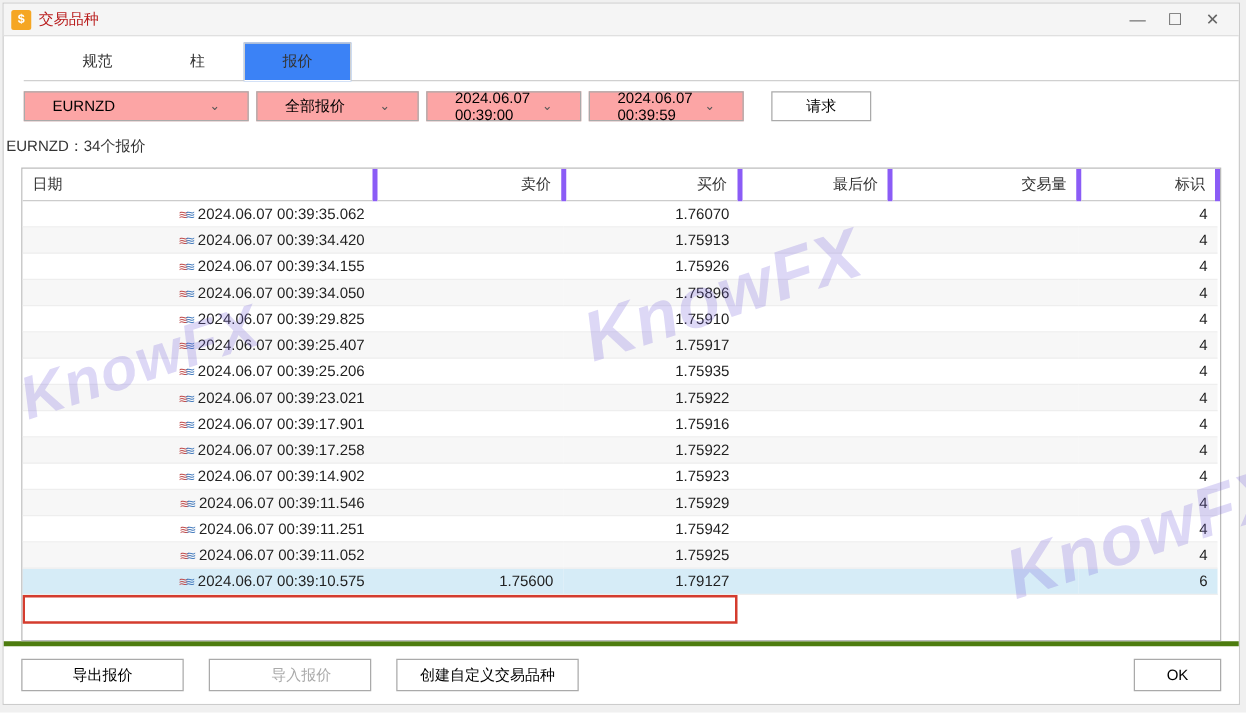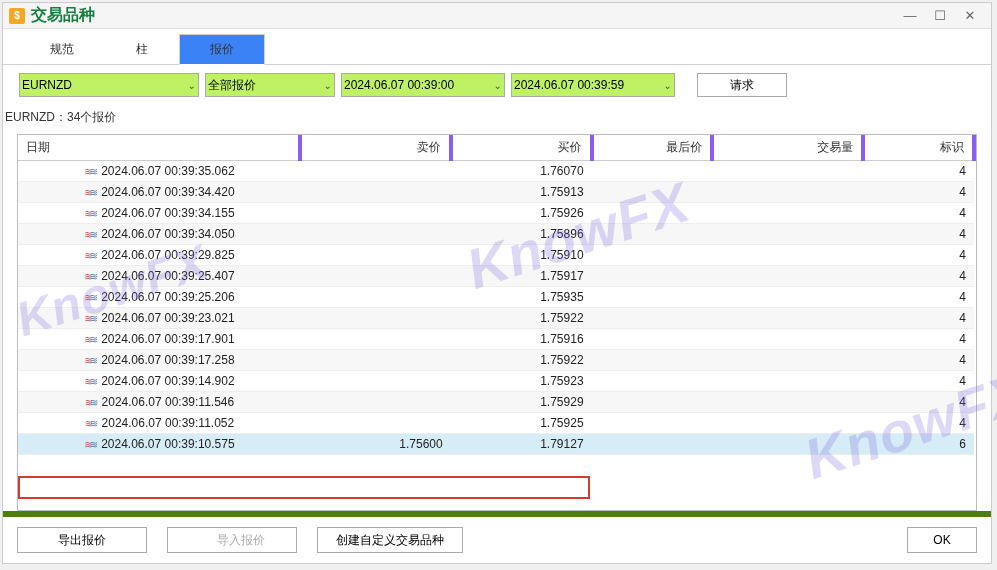--- a/index.html
+++ b/index.html
@@ -36,28 +36,29 @@
       background: #f5a623;
       border-radius: 2px;
       margin-right: 6px;
       display: flex;
       align-items: center;
       justify-content: center;
       color: #fff;
       font-size: 10px;
       font-weight: bold;
     }
-    .title-text { flex: 1; color: #15803d; font-size: 16px; font-weight: bold; }
+    .title-text { flex: 1; color: #b91c1c; font-size: 12px; }
     .win-controls { display: flex; gap: 16px; align-items: center; padding-right: 8px; }
     .win-btn { width: 14px; height: 14px; display:flex; align-items:center; justify-content:center; color:#666; cursor:pointer; font-size: 13px;}
     .tabs {
       display: flex;
       padding: 4px 16px 0 16px;
       border-bottom: 1px solid #d0d0d0;
       gap: 0;
+      margin-left: 16px;
     }
     .tab {
       padding: 6px 30px;
       color: #333;
       cursor: pointer;
       border: 1px solid transparent;
       border-bottom: none;
       position: relative;
       top: 1px;
     }
@@ -68,38 +69,38 @@
     }
     .controls-row {
       display: flex;
       padding: 8px 16px;
       gap: 6px;
       align-items: center;
     }
     .select, .dt-input {
       height: 24px;
       border: 1px solid #aaa;
-      background: #bef264;
-      padding: 0 2px;
+      background: #fca5a5;
+      padding: 0 22px;
       display: flex;
       align-items: center;
       justify-content: space-between;
       font-size: 12px;
     }
     .select { position: relative; }
     .select .chev, .dt-input .chev {
       margin-left: 6px;
       font-size: 10px;
       color: #555;
     }
     .symbol-select { width: 180px; }
     .price-type-select { width: 130px; }
-    .dt-input { width: 164px; }
+    .dt-input { width: 124px; }
     .request-btn {
-      width: 90px;
+      width: 80px;
       height: 24px;
       border: 1px solid #aaa;
       background: #fff;
       display: flex;
       align-items: center;
       justify-content: center;
       cursor: pointer;
     }
     .summary-line { padding: 4px 2px; color: #333; }
     .table-wrap {
@@ -123,21 +124,21 @@
       height: 22px;
     }
     thead th:first-child { text-align: left; }
     tbody td {
       padding: 3px 8px;
       text-align: right;
       border-bottom: 1px solid #eee;
       height: 21px;
       color: #222;
     }
-    tbody td:first-child { text-align: center; }
+    tbody td:first-child { text-align: right; }
     tbody tr:nth-child(even) { background: #f7f7f7; }
     tbody tr:nth-child(odd) { background: #fff; }
     tbody tr.highlight { background: #d6ecf7 !important; }
     .row-icon {
       display:inline-block;
       width: 14px;
       margin-right: 4px;
       color: #c05050;
       letter-spacing: -2px;
       font-size: 10px;
@@ -147,21 +148,21 @@
     .highlight-box {
       position: absolute;
       border: 2px solid #d43c2e;
       pointer-events: none;
     }
     .footer {
       display: flex;
       padding: 10px 14px;
       gap: 20px;
       align-items: center;
-      border-top: 6px solid #4d7c0f;
+      border-top: 4px solid #4d7c0f;
       background:#fff;
     }
     .footer-btn {
       height: 26px;
       border: 1px solid #aaa;
       background: #fff;
       padding: 0 18px;
       display: flex;
       align-items: center;
       justify-content: center;
@@ -339,20 +340,28 @@
           </tr>
           <tr>
             <td><span class="row-icon">≋</span><span>2024.06.07 00:39:11.546</span></td>
             <td></td>
             <td>1.75929</td>
             <td></td>
             <td></td>
             <td>4</td>
           </tr>
           <tr>
+            <td><span class="row-icon">≋</span><span>2024.06.07 00:39:11.251</span></td>
+            <td></td>
+            <td>1.75942</td>
+            <td></td>
+            <td></td>
+            <td>4</td>
+          </tr>
+          <tr>
             <td><span class="row-icon">≋</span><span>2024.06.07 00:39:11.052</span></td>
             <td></td>
             <td>1.75925</td>
             <td></td>
             <td></td>
             <td>4</td>
           </tr>
           <tr class="highlight">
             <td><span class="row-icon">≋</span><span>2024.06.07 00:39:10.575</span></td>
             <td>1.75600</td>

